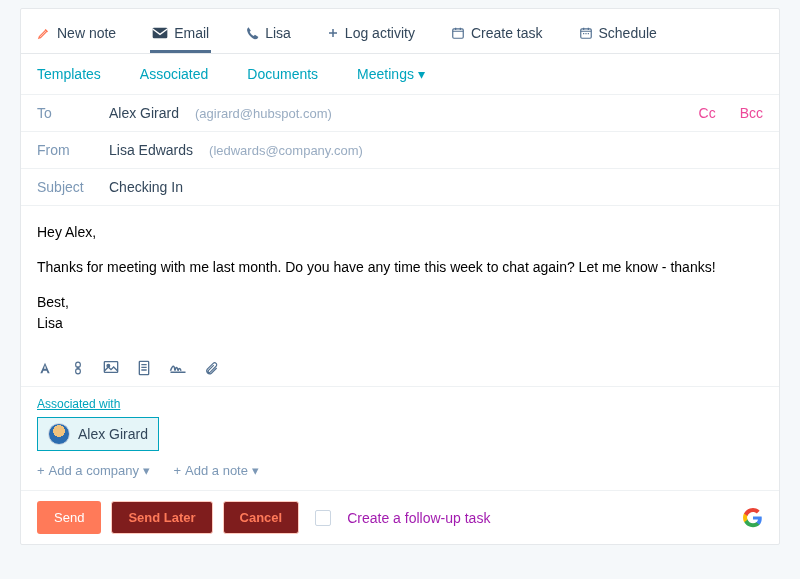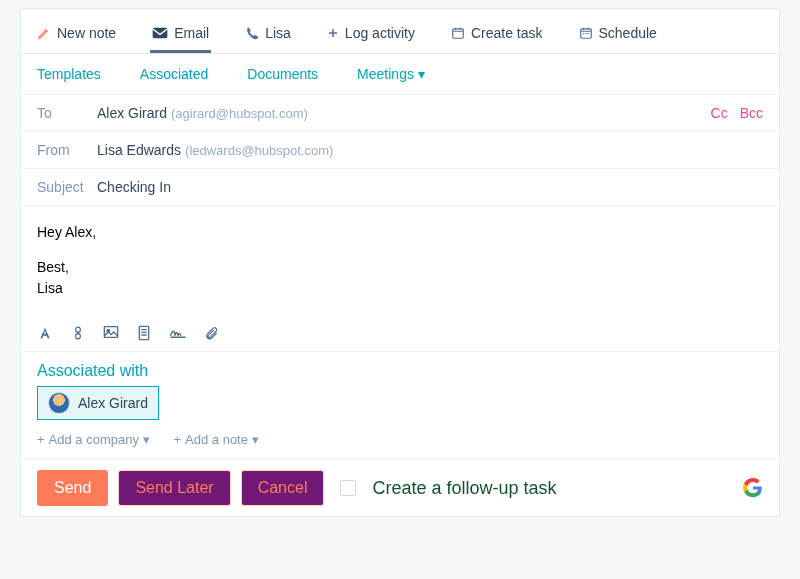--- a/index.html
+++ b/index.html
@@ -54,21 +54,21 @@
     align-items:center;
     gap:4px;
   }
   
   .row {
     display: flex;
     align-items: center;
     padding: 10px 16px;
     border-bottom: 1px solid #eef1f3;
     font-size: 14px;
-    gap: 4px;
+    gap: 16px;
   }
   .row .lbl { color: #7c98b6; min-width: 56px; }
   .row .name { color: #33475b; }
   .row .email { color: #99acc2; font-size: 13px; }
   .row .spacer { flex: 1; }
   .row .cc { color: #ec4899; cursor:pointer; margin-left:8px;}
   
   .body {
     padding: 16px 16px 12px 16px;
     color: #000;
@@ -82,21 +82,21 @@
     gap: 18px;
     padding: 8px 16px 10px 16px;
     border-bottom: 1px solid #eef1f3;
     color: #516f90;
   }
   .edbar .ic { cursor:pointer; display:inline-flex; }
   
   .assoc {
     padding: 10px 16px 6px 16px;
   }
-  .assoc-label { color:#00a4bd; font-size:16px; font-weight:500; }
+  .assoc-label { color:#00a4bd; font-size:12px; font-weight:500;text-decoration:underline; }
   .chip {
     display:inline-flex;
     align-items:center;
     gap:8px;
     border:1px solid #00a4bd;
     background:#e5f5f8;
     padding:5px 10px;
     margin-top:6px;
     color:#33475b;
     cursor:pointer;
@@ -119,31 +119,31 @@
     display:flex;
     align-items:center;
     gap:10px;
     padding: 10px 16px;
     border-top:1px solid #eef1f3;
   }
   .btn {
     padding: 8px 16px;
     border-radius:3px;
     font-weight:500;
-    font-size:16px;
+    font-size:13px;
     cursor:pointer;
     border:1px solid transparent;
   }
   .btn-primary { background:#ff7a59; color:#fff; }
-  .btn-outline { background:#701a75; color:#ff7a59; border:1px solid #ffccbf; }
+  .btn-outline { background:#7f1d1d; color:#ff7a59; border:1px solid #ffccbf;font-weight:bold; }
   .checkbox {
     width:16px; height:16px; border:1px solid #cbd6e2; border-radius:2px; background:#fff;
     margin-left:6px;
   }
-  .follow-lbl { color:#14532d; font-size:18px; margin-left:6px;}
+  .follow-lbl { color:#a21caf; font-size:14px; margin-left:6px;}
   .gicon { margin-left:auto; }
   svg { display:block; }
 </style>
 </head>
 <body>
 
 <div class="panel">
 
   <div class="tabbar">
     <div class="tab">
@@ -215,30 +215,31 @@
     <span class="name">Alex Girard</span>
     <span class="email">(agirard@hubspot.com)</span>
     <span class="spacer"></span>
     <span class="cc">Cc</span>
     <span class="cc">Bcc</span>
   </div>
 
   <div class="row">
     <span class="lbl">From</span>
     <span class="name">Lisa Edwards</span>
-    <span class="email">(ledwards@hubspot.com)</span>
+    <span class="email">(ledwards@company.com)</span>
   </div>
 
   <div class="row">
     <span class="lbl" style="min-width:56px;">Subject</span>
     <span class="name">Checking In</span>
   </div>
 
   <div class="body">
     <p>Hey Alex,</p>
+    <p>Thanks for meeting with me last month. Do you have any time this week to chat again? Let me know - thanks!</p>
     <p style="margin-bottom:0;">Best,</p>
     <p>Lisa</p>
   </div>
 
   <div class="edbar">
     <span class="ic">
       <svg width="16" height="16" viewBox="0 0 24 24" fill="#516f90">
           <path d="M12 4l-7 16h3l1.5-4h5l1.5 4h3L12 4zm-1.5 9L12 8l1.5 5h-3z"></path>
         </svg>
     </span>

